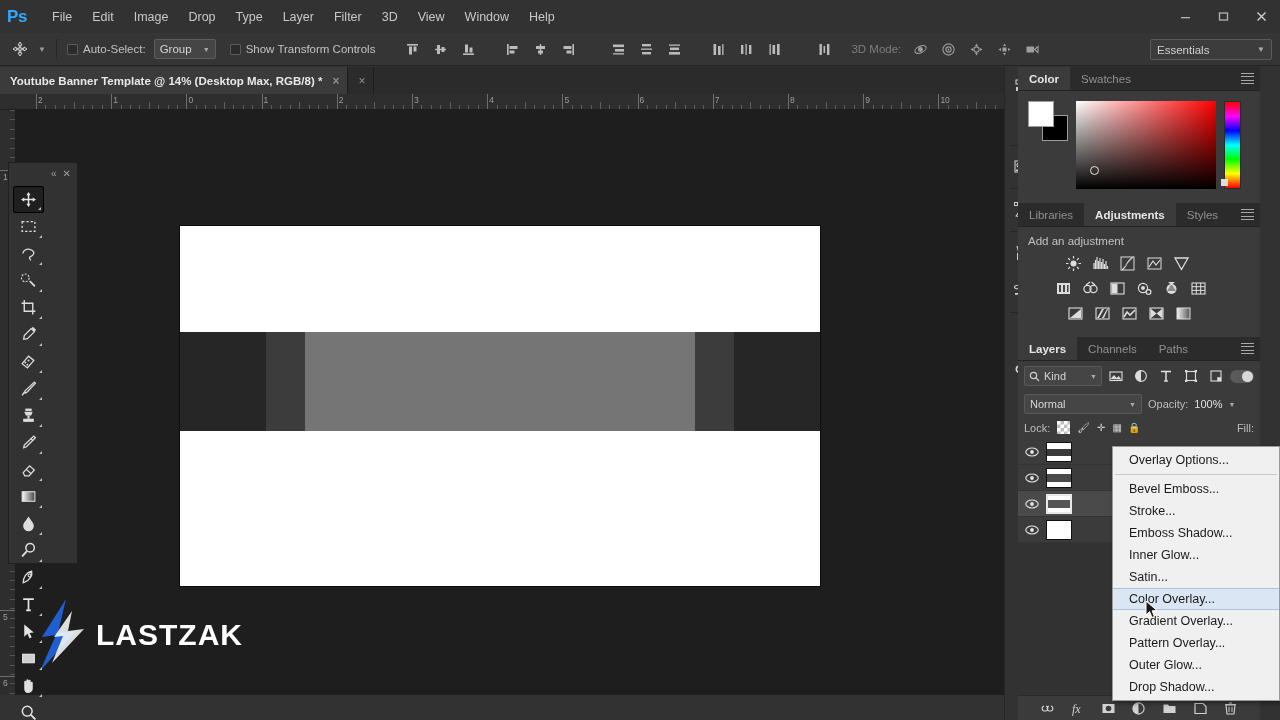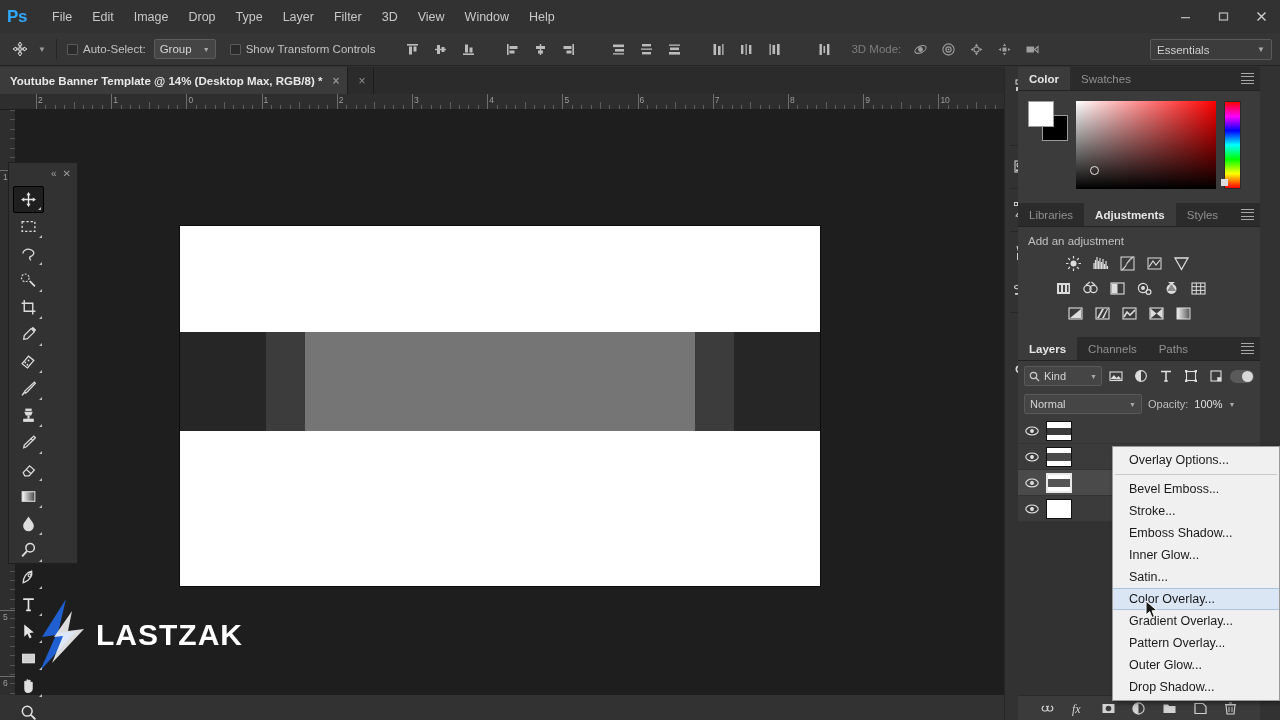--- a/index.html
+++ b/index.html
@@ -1126,20 +1126,29 @@
     <div class="blend-row">
       <div class="blend-select">
         <span>Normal</span>
         <span style="font-size:7px;color:#aaa;">▼</span>
       </div>
       <span class="op-label">Opacity:</span>
       <span class="op-val">100%</span>
       <span style="font-size:7px;color:#aaa;">▼</span>
     </div>
 
+    <div class="lock-row">
+      <span class="lock-label">Lock:</span>
+      <div class="checker"></div>
+      <span class="lock-ic">🖌</span>
+      <span class="lock-ic">✛</span>
+      <span class="lock-ic">▦</span>
+      <span class="lock-ic">🔒</span>
+      <span class="lock-label" style="margin-left:auto;">Fill:</span>
+    </div>
 
     <div class="layer-list">
       <div class="layer-row">
         <span class="eye">
           <svg width="14" height="10" viewBox="0 0 14 10">
               <ellipse cx="7" cy="5" rx="6.2" ry="4" fill="none" stroke="#e4e4e4" stroke-width="1.1"></ellipse>
               <circle cx="7" cy="5" r="1.9" fill="#e4e4e4"></circle>
             </svg>
         </span>
         <span class="lthumb" style="background:#fff;">

